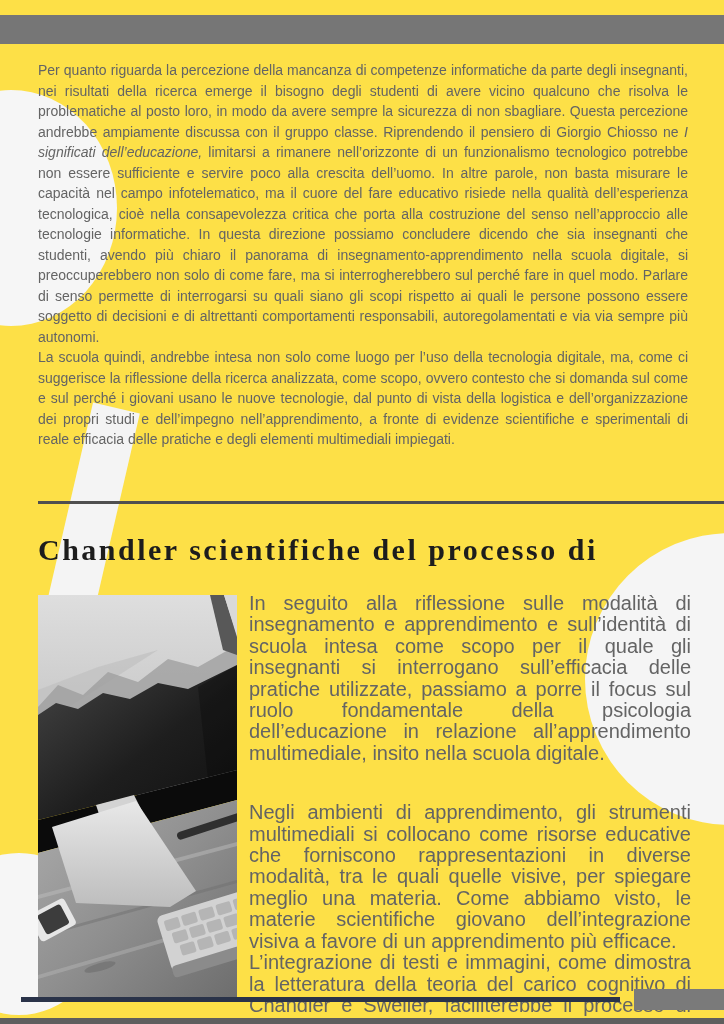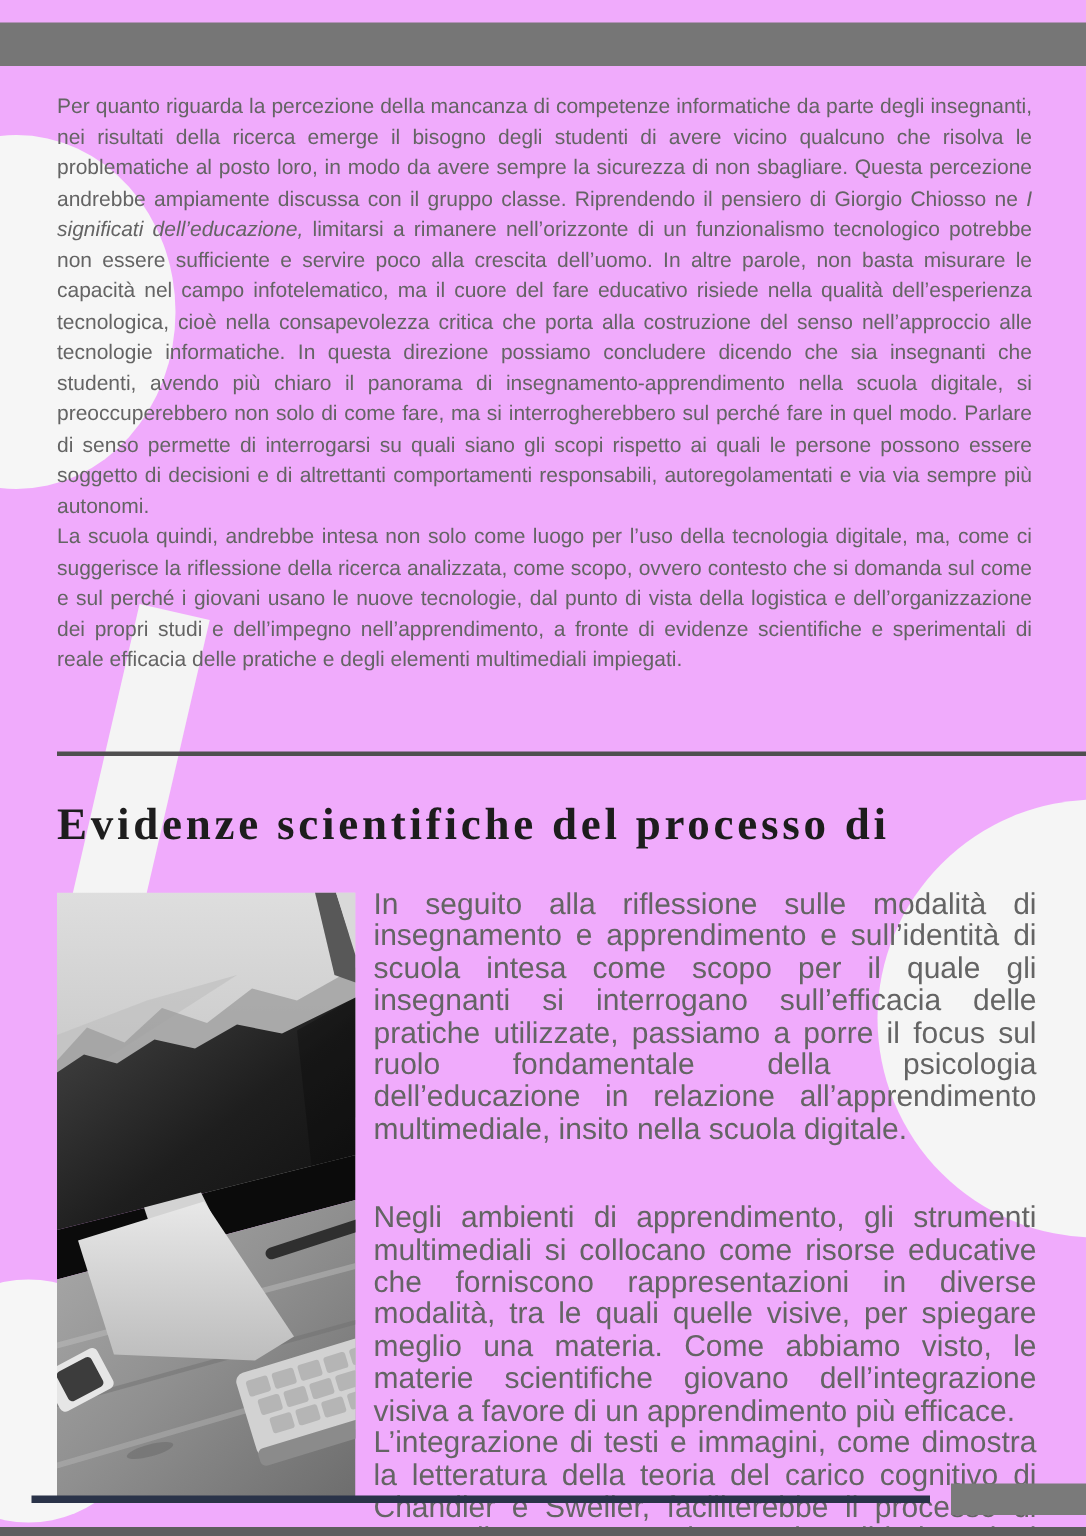--- a/index.html
+++ b/index.html
@@ -1,17 +1,17 @@
 <!DOCTYPE html>
 <html><head>
 <meta charset="utf-8">
 <style>
   html,body{margin:0;padding:0;background:#ffffff;}
   .page{
-    position:relative;width:724px;height:1024px;overflow:hidden;background:#f0abfc;
+    position:relative;width:724px;height:1024px;overflow:hidden;background:#fde047;
     font-family:"Liberation Sans","DejaVu Sans",sans-serif;
   }
   
   .bg-shape{position:absolute;background:#f6f6f6;z-index:0;}
   .bg-circle{border-radius:50%;}
   .bg-circle-top-left{left:-95px;top:90px;width:212px;height:236px;}
   .bg-ribbon{left:66px;top:405px;width:48px;height:235px;transform:rotate(13deg);background:#f4f4f4;}
   .bg-circle-right{left:585px;top:533px;width:292px;height:292px;background:#f5f5f5;}
   .bg-circle-bottom-left{left:-62px;top:853px;width:162px;height:162px;}
   
@@ -59,21 +59,21 @@
   <div class="top-bar"></div>
 
   <div class="main-text">
     <p><span>Per quanto riguarda la percezione della mancanza di competenze informatiche da parte degli insegnanti, nei risultati della ricerca emerge il bisogno degli studenti di avere vicino qualcuno che risolva le problematiche al posto loro, in modo da avere sempre la sicurezza di non sbagliare. Questa percezione andrebbe ampiamente discussa con il gruppo classe. Riprendendo il pensiero di Giorgio Chiosso ne </span><span class="em">I significati dell’educazione,</span><span> limitarsi a rimanere nell’orizzonte di un funzionalismo tecnologico potrebbe non essere sufficiente e servire poco alla crescita dell’uomo. In altre parole, non basta misurare le capacità nel campo infotelematico, ma il cuore del fare educativo risiede nella qualità dell’esperienza tecnologica, cioè nella consapevolezza critica che porta alla costruzione del senso nell’approccio alle tecnologie informatiche. In questa direzione possiamo concludere dicendo che sia insegnanti che studenti, avendo più chiaro il panorama di insegnamento-apprendimento nella scuola digitale, si preoccuperebbero non solo di come fare, ma si interrogherebbero sul perché fare in quel modo. Parlare di senso permette di interrogarsi su quali siano gli scopi rispetto ai quali le persone possono essere soggetto di decisioni e di altrettanti comportamenti responsabili, autoregolamentati e via via sempre più autonomi.</span></p>
     <p>La scuola quindi, andrebbe intesa non solo come luogo per l’uso della tecnologia digitale, ma, come ci suggerisce la riflessione della ricerca analizzata, come scopo, ovvero contesto che si domanda sul come e sul perché i giovani usano le nuove tecnologie, dal punto di vista della logistica e dell’organizzazione dei propri studi e dell’impegno nell’apprendimento, a fronte di evidenze scientifiche e sperimentali di reale efficacia delle pratiche e degli elementi multimediali impiegati.</p>
   </div>
 
   <div class="divider"></div>
 
   <h1 class="heading">
-    <div>Evidenze scientifiche del processo di</div>
+    <div>Chandler scientifiche del processo di</div>
   </h1>
 
   <figure class="photo">
     <svg width="199" height="405" viewBox="0 0 199 405">
       <defs>
         <linearGradient id="gsky" x1="0" y1="0" x2="0" y2="1">
           <stop offset="0" stop-color="#dedede"></stop>
             <stop offset="0.6" stop-color="#c9c9c9"></stop>
             <stop offset="1" stop-color="#b8b8b8"></stop>
         </linearGradient>

